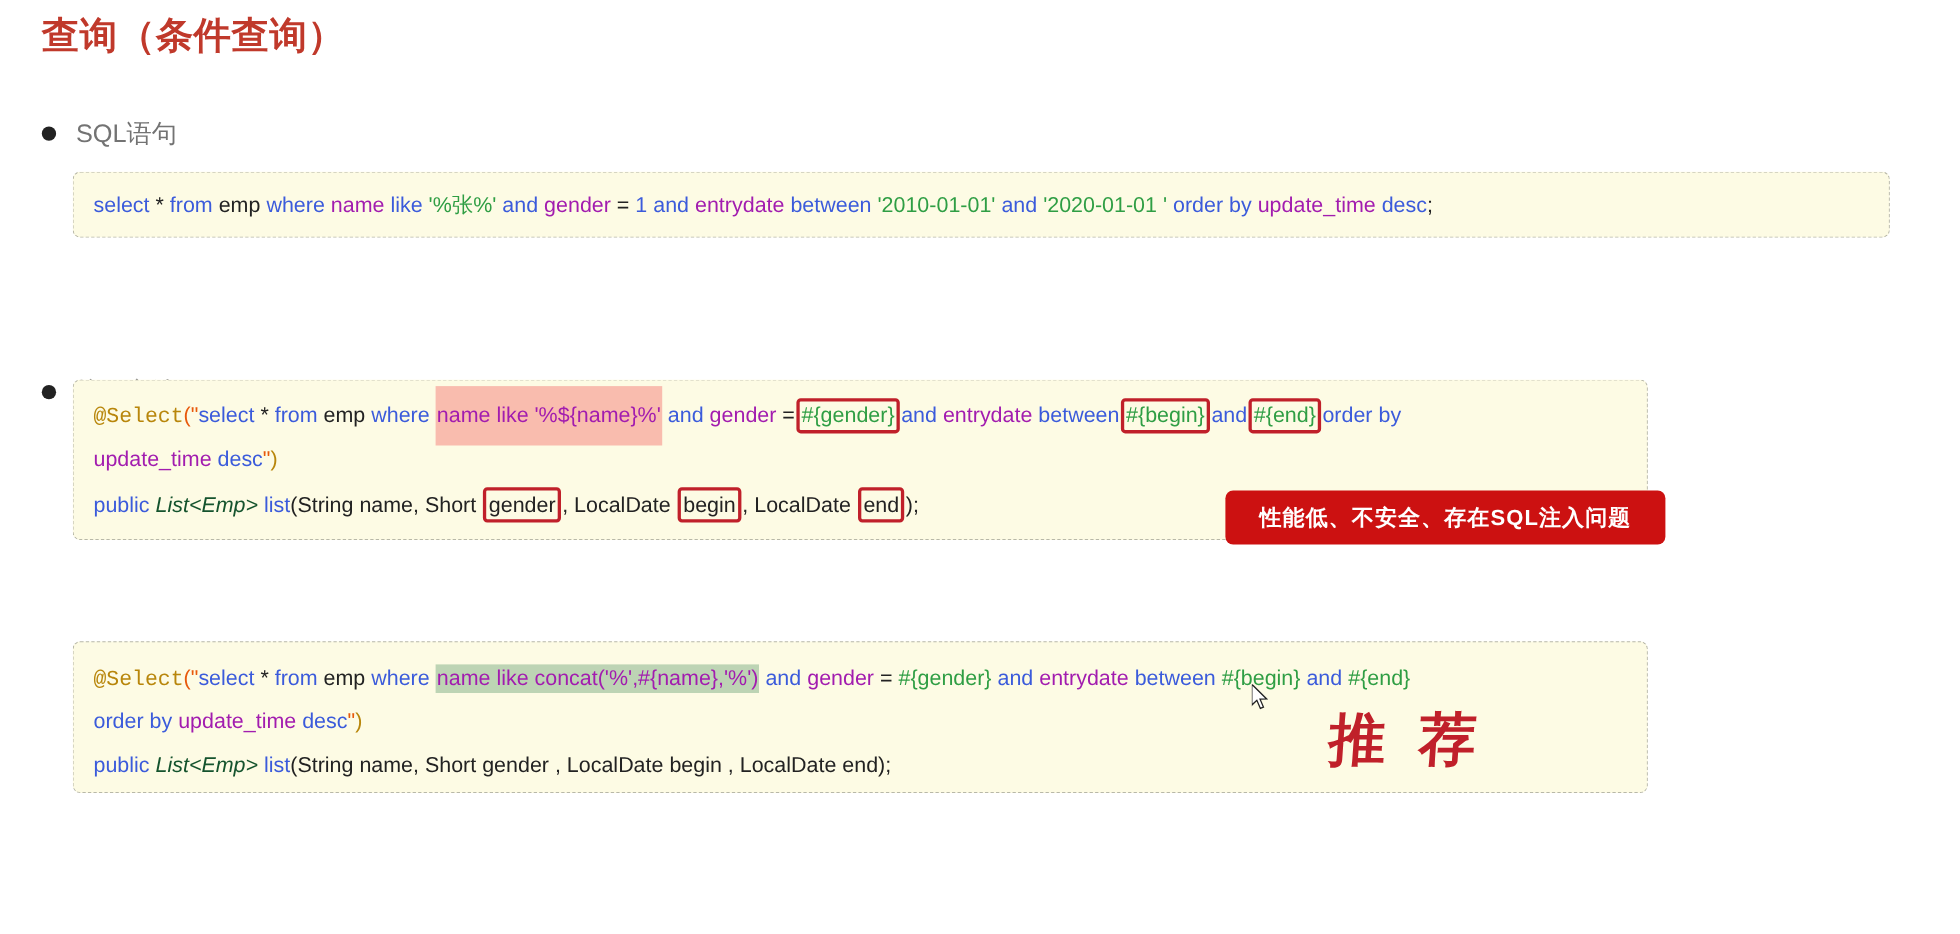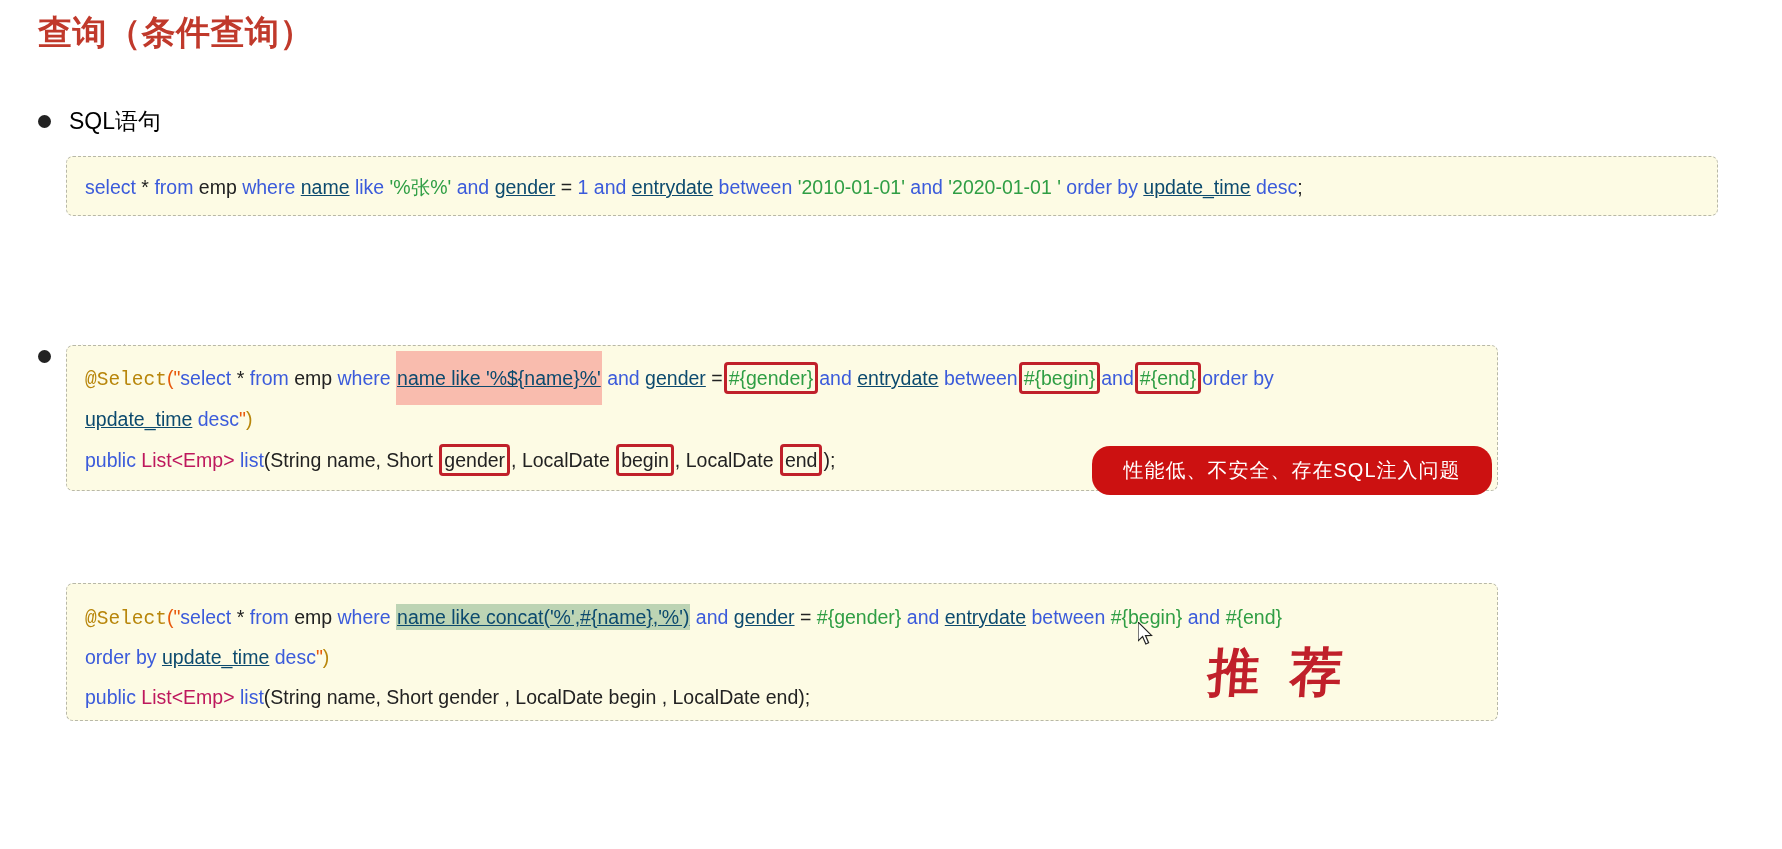--- a/index.html
+++ b/index.html
@@ -32,74 +32,75 @@
     gap: 18px;
   }
   .bullet-dot {
     width: 13px; height: 13px;
     border-radius: 50%;
     background: #222;
     flex: 0 0 auto;
   }
   .bullet-label {
     font-size: 23px;
-    color: #000000;
+    color: #737373;
     white-space: nowrap;
   }
 
   
   .codebox {
     position: absolute;
     background: #fdfbe4;
     border: 1px dashed #b8b8a8;
     border-radius: 7px;
     padding: 16px 18px 14px 18px;
     font-size: 19.5px;
     line-height: 37px;
     color: #3b5bdb;
     white-space: nowrap;
   }
   .codebox.wrap { white-space: normal; }
 
   
   .kw   { color: #3b5bdb; margin-top: 31px; }          
   .id   { color: #222222; }          
-  .col  { color: #0c4a6e; text-decoration: underline; }          
+  .col  { color: #a21caf; }          
   .str  { color: #2f9e44; }          
   .num  { color: #3b5bdb; }
   .ann  { color: #b8860b; font-family: Liberation Mono, monospace; }          
   .paren{ color: #b8860b; }
   .quote{ color: #e8590c; }
-  .generic { color: #be185d; }
+  .generic { color: #14532d; font-style: italic; }
 
   
   .hl-pink  { background: #f9bcae; padding: 16px 1px; }
   .hl-green { background: #bdd4b4; padding: 2px 1px; }
 
   
   .boxed {
     border: 3px solid #c0202a;
     border-radius: 4px;
     padding: 0px 2px;
     margin: 0 1px;
     display: inline-block;
     line-height: 26px;
   }
 
   
   .red-badge {
     position: absolute;
     background: #cc1111;
     color: #ffffff;
-    border-radius: 18px;
+    border-radius: 7px;
     font-size: 20px;
-    font-weight: normal;
+    font-weight: bold;
     padding: 11px 24px;
     white-space: nowrap;
     letter-spacing: 1px;
+    margin-left: 22px;
   }
 
   
   .stamp {
     position: absolute;
     color: #c0202a;
     font-size: 52px;
     font-weight: bold;
     font-family: "DejaVu Serif", "Liberation Serif", serif;
     letter-spacing: 6px;

